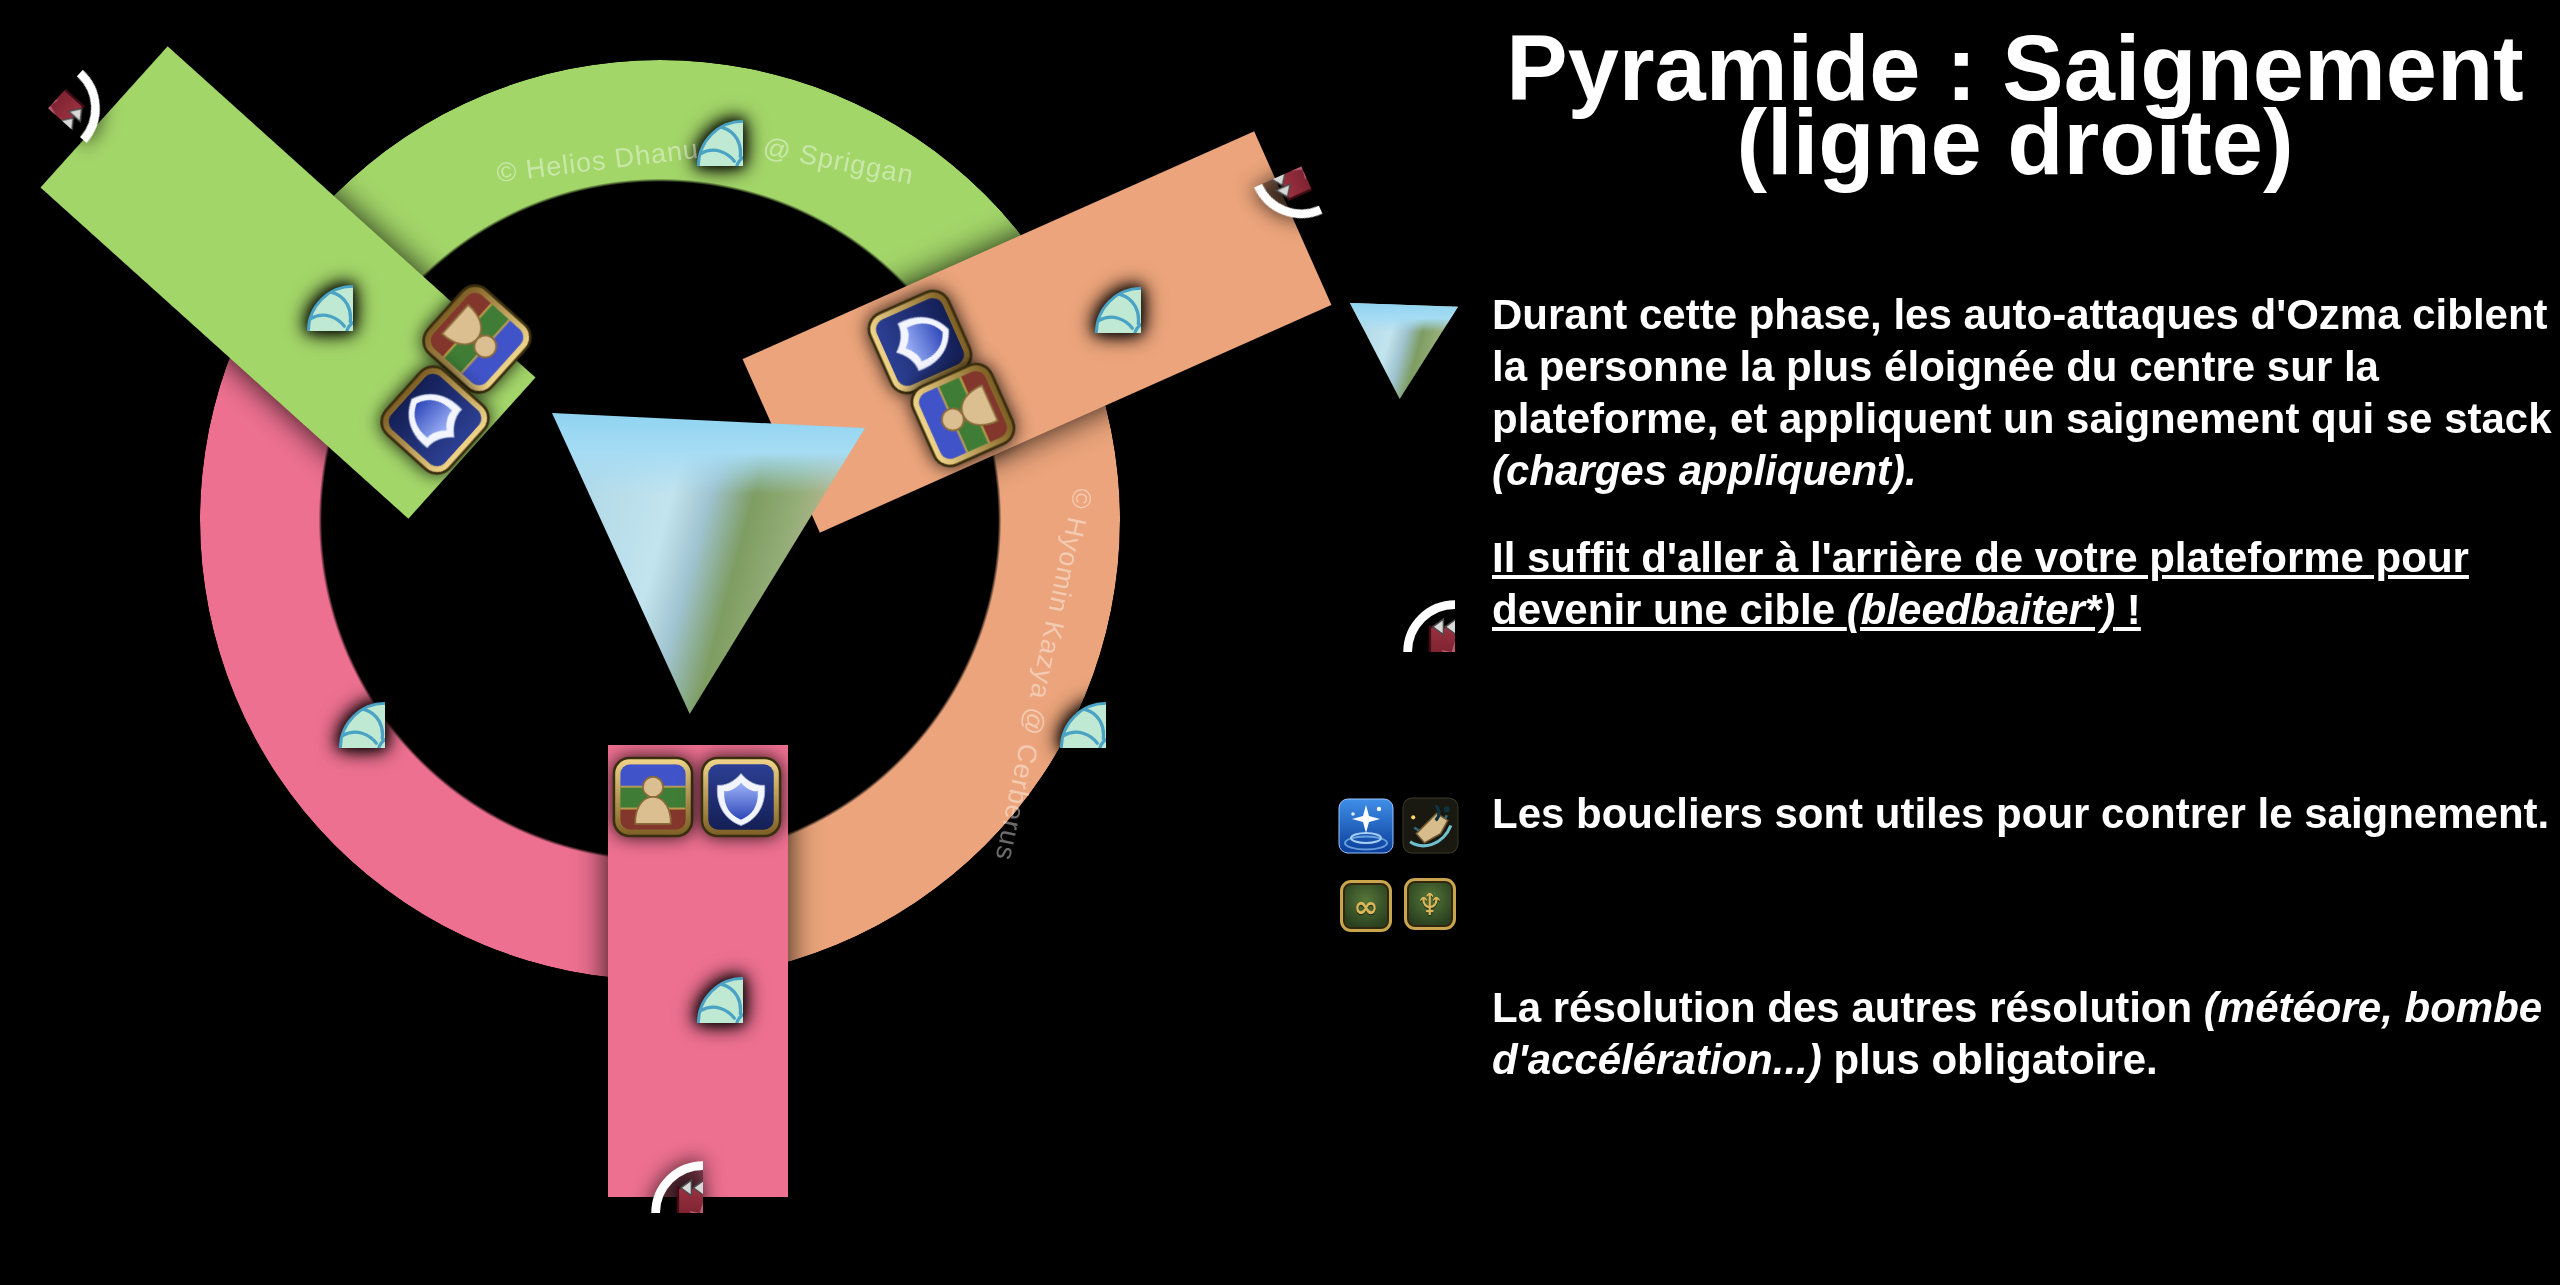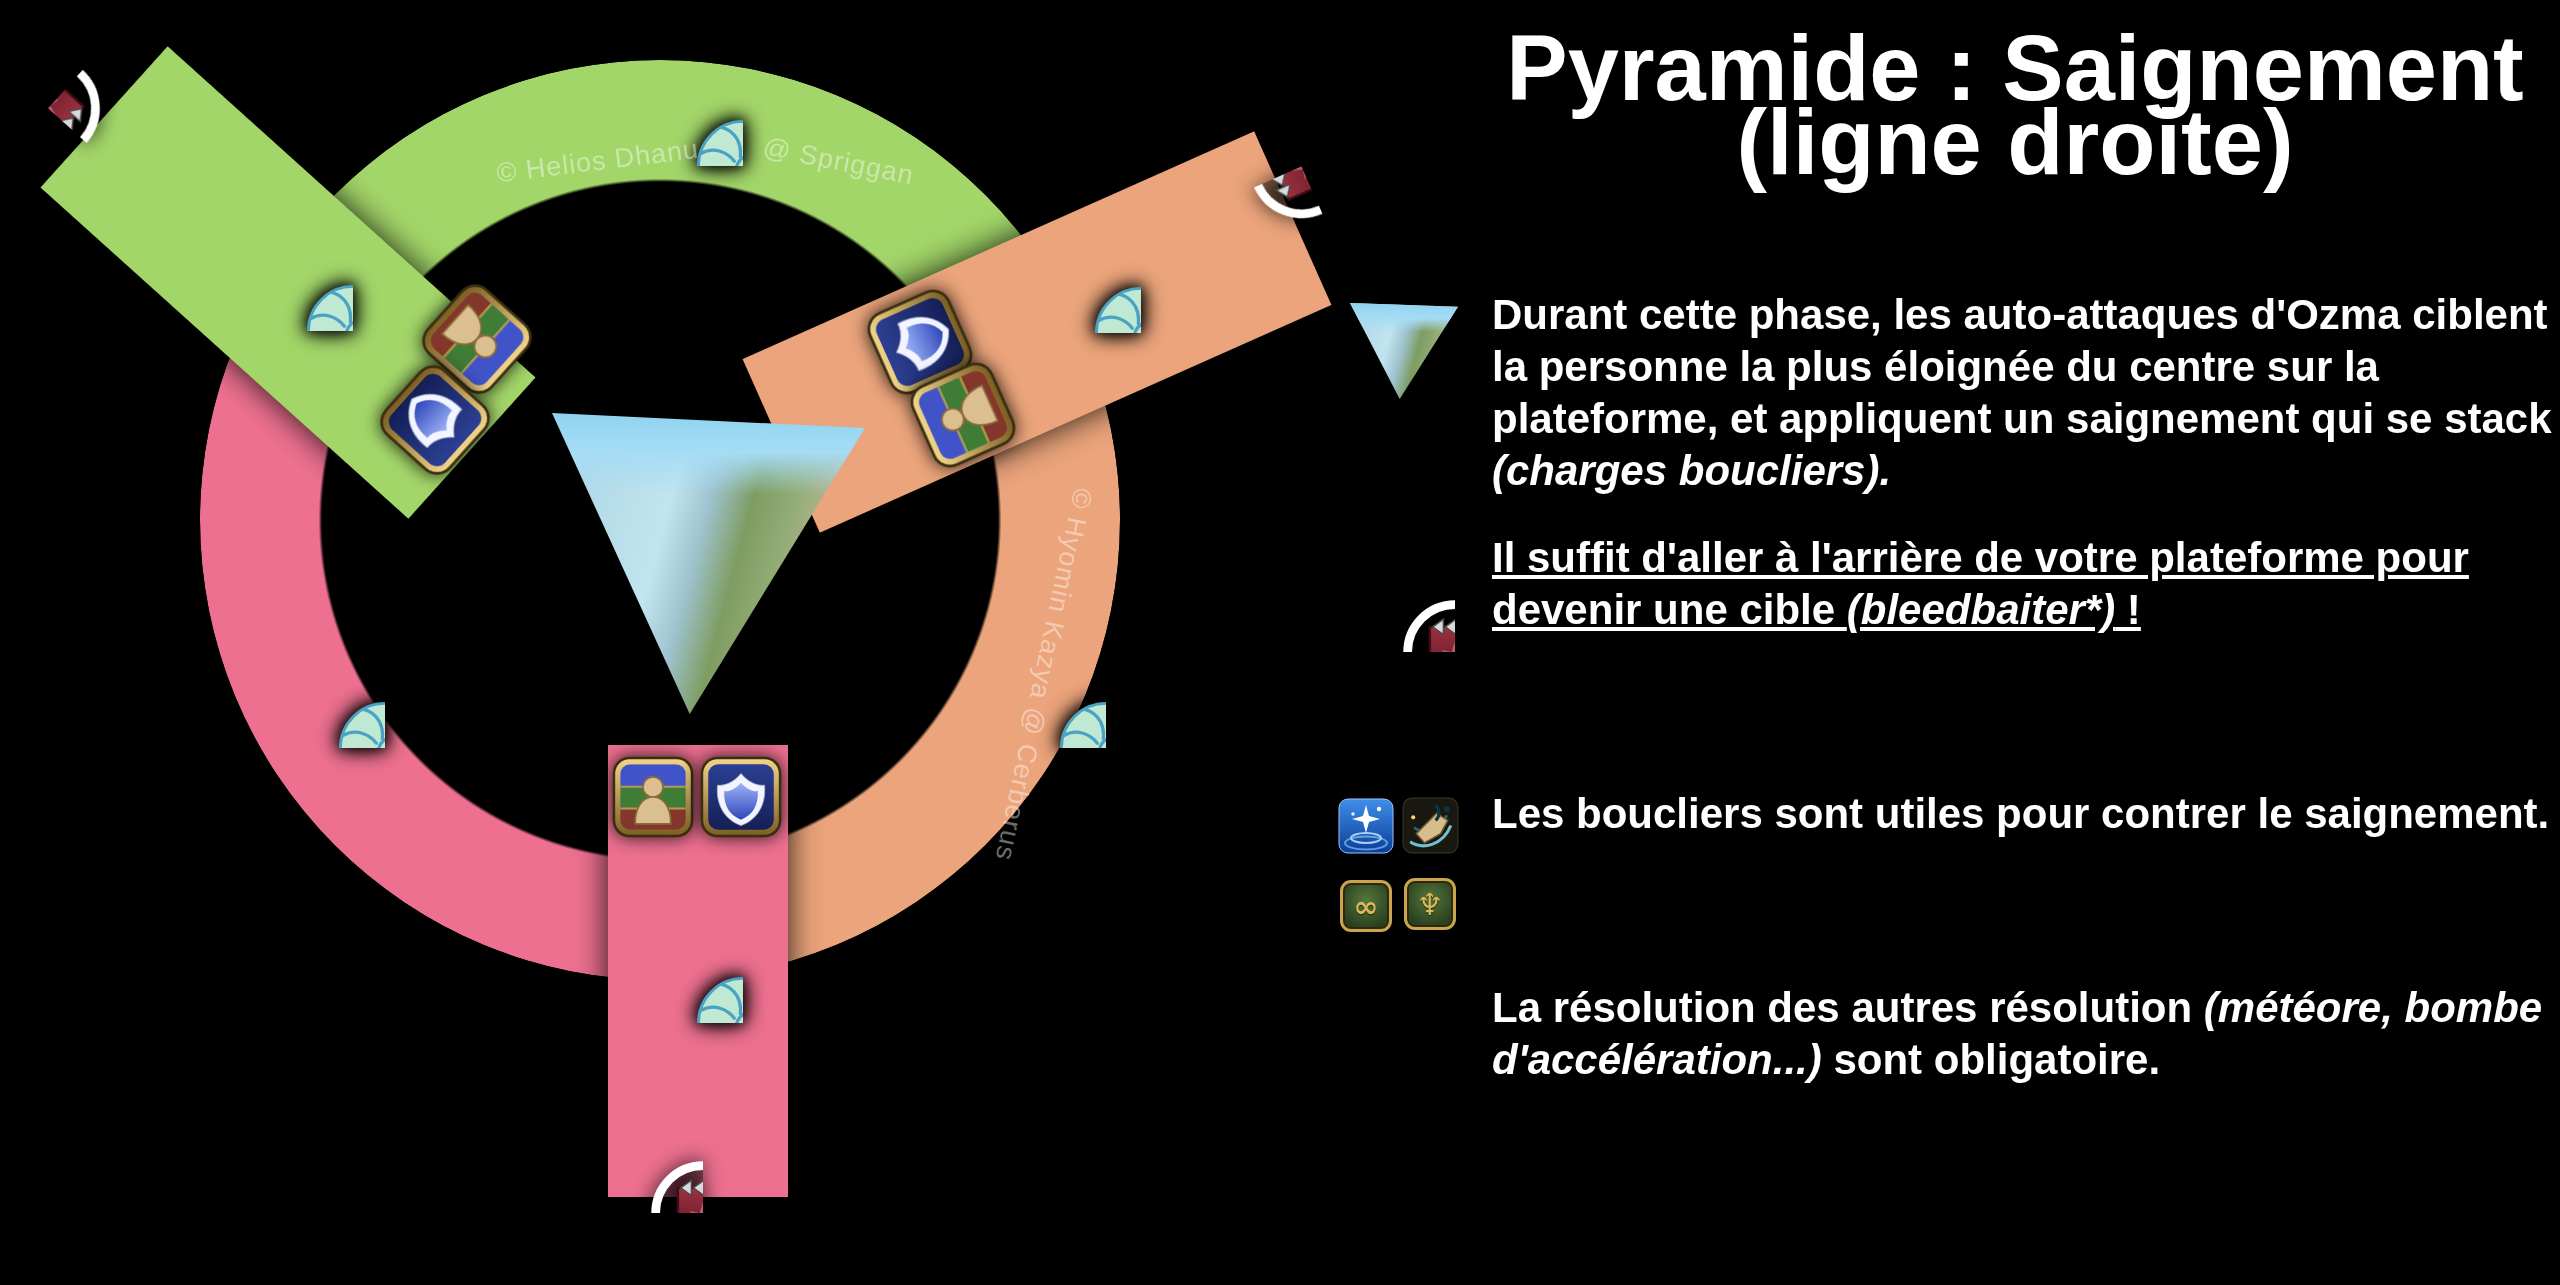--- a/index.html
+++ b/index.html
@@ -227,21 +227,21 @@
     <span class="wm w2">@ Spriggan</span>
     <span class="wm w3">© Hyomin Kazya @ Cerberus</span>
   </div>
 
   <div class="panel">
 
     <div class="title-line t1">Pyramide : Saignement</div>
     <div class="title-line t2">(ligne droite)</div>
 
     <div class="picon tri"></div>
-    <div class="ptext r1"><span>Durant cette phase, les auto-attaques d'Ozma ciblent la personne la plus éloignée du centre sur la plateforme, et appliquent un saignement qui se stack </span><span class="it">(charges boucliers).</span></div>
+    <div class="ptext r1"><span>Durant cette phase, les auto-attaques d'Ozma ciblent la personne la plus éloignée du centre sur la plateforme, et appliquent un saignement qui se stack </span><span class="it">(charges appliquent).</span></div>
 
     <svg class="picon bld" viewBox="-60 -60 120 120">
         <use href="#sym-bleed"></use>
       </svg>
     <div class="ptext r2"><span>Il suffit d'aller à l'arrière de votre plateforme pour devenir une cible </span><span class="it">(bleedbaiter*)</span><span> !</span></div>
 
 
     <svg class="picon ic1" width="56" height="56" viewBox="0 0 56 56">
       <rect x="1" y="1" width="54" height="54" rx="9" fill="url(#gEsuna)" stroke="#9cc6ff" stroke-width="1"></rect>
       <ellipse cx="28" cy="40" rx="15" ry="5" fill="none" stroke="#bfe4ff" stroke-width="2" opacity="0.85"></ellipse>
@@ -261,15 +261,15 @@
     </svg>
     <div class="picon ic3 sage">
         <span>∞</span>
       </div>
     <div class="picon ic4 sage">
         <span>♆</span>
       </div>
 
     <div class="ptext r4"><span>Les boucliers sont utiles pour contrer le saignement.</span></div>
 
-    <div class="ptext r5"><span>La résolution des autres résolution </span><span class="it">(météore, bombe d'accélération...)</span><span> sont obligatoire.</span></div>
+    <div class="ptext r5"><span>La résolution des autres résolution </span><span class="it">(météore, bombe d'accélération...)</span><span> plus obligatoire.</span></div>
   </div>
 </div>
 
 </body></html>

